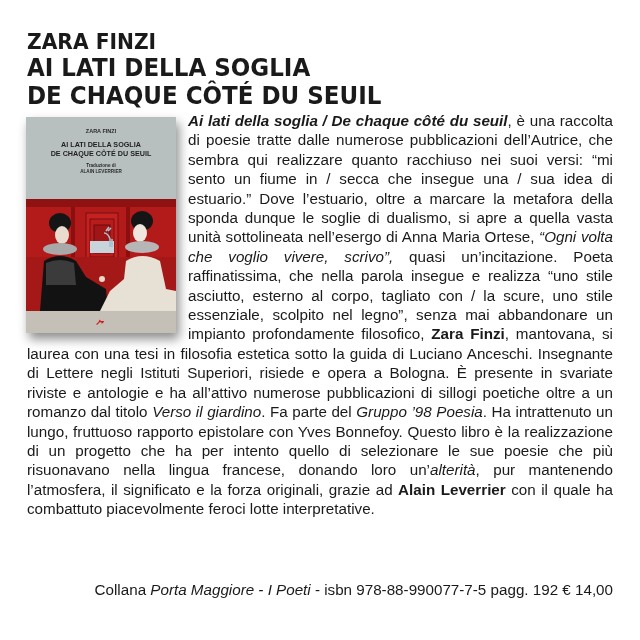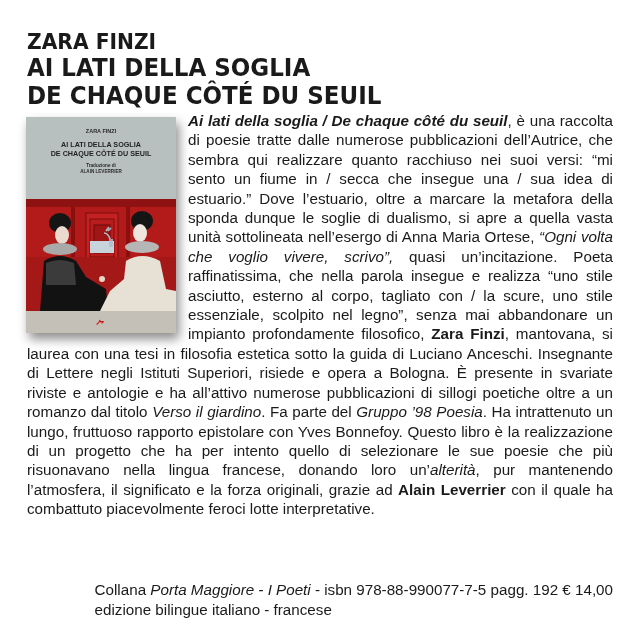--- a/index.html
+++ b/index.html
@@ -15,21 +15,21 @@
   .book .b-title { font-size:7.2px; font-weight:bold; color:#1f1f1f; margin-top:6px; line-height:9px; }
   .book .b-trans { font-size:4.6px; font-weight:bold; color:#2a2a2a; margin-top:5px; line-height:6px; }
   .book .art { position:absolute; left:0; top:82px; width:150px; height:112px; background:#b31b1b; }
   .book .bottom { position:absolute; left:0; top:194px; width:150px; height:22px; background:#c4c0b7; }
   .book .logo { position:absolute; left:70px; top:201px; font-size:10px; color:#d01a1a; font-weight:bold; }
   .text { position:absolute; left:27px; top:111px; width:586px; font-family:"Liberation Sans", sans-serif;
           font-size:15.2px; line-height:19.4px; color:#1a1a1a; text-align:justify; }
   .float-spacer { float:left; width:161px; height:223px; }
   .text b { font-weight:bold; }
   .text i { }
-  .footer { position:absolute; right:27px; top:580px; text-align:left; font-size:15.2px; line-height:20px; color:#1a1a1a; }
+  .footer { position:absolute; right:27px; top:580px; text-align:right; font-size:15.2px; line-height:20px; color:#1a1a1a; }
 </style>
 </head>
 <body>
 
 <div class="header">
   <div class="author-h">ZARA FINZI</div>
   <div class="title-h">AI LATI DELLA SOGLIA</div>
   <div class="title-h">DE CHAQUE CÔTÉ DU SEUIL</div>
 </div>
 
@@ -73,14 +73,13 @@
   <div class="logo">⺈</div>
 </div>
 
 <div class="text">
   <div class="float-spacer"></div>
   <b><i>Ai lati della soglia / De chaque côté du seuil</i></b><span>, è una raccolta di poesie tratte dalle numerose pubblicazioni dell’Autrice, che sembra qui realizzare quanto racchiuso nei suoi versi: “mi sento un fiume in / secca che insegue una / sua idea di estuario.” Dove l’estuario, oltre a marcare la metafora della sponda dunque le soglie di dualismo, si apre a quella vasta unità sottolineata nell’esergo di Anna Maria Ortese, </span><i>“Ogni volta che voglio vivere, scrivo”,</i><span> quasi un’incitazione. Poeta raffinatissima, che nella parola insegue e realizza “uno stile asciutto, esterno al corpo, tagliato con / la scure, uno stile essenziale, scolpito nel legno”, senza mai abbandonare un impianto profondamente filosofico, </span><b>Zara Finzi</b><span>, mantovana, si laurea con una tesi in filosofia estetica sotto la guida di Luciano Anceschi. Insegnante di Lettere negli Istituti Superiori, risiede e opera a Bologna. È presente in svariate riviste e antologie e ha all’attivo numerose pubblicazioni di sillogi poetiche oltre a un romanzo dal titolo </span><i>Verso il giardino</i><span>. Fa parte del </span><i>Gruppo ’98 Poesia</i><span>. Ha intrattenuto un lungo, fruttuoso rapporto epistolare con Yves Bonnefoy. Questo libro è la realizzazione di un progetto che ha per intento quello di selezionare le sue poesie che più risuonavano nella lingua francese, donando loro un’</span><i>alterità</i><span>, pur mantenendo l’atmosfera, il significato e la forza originali, grazie ad </span><b>Alain Leverrier</b><span> con il quale ha combattuto piacevolmente feroci lotte interpretative.</span>
 </div>
 
 <div class="footer">
   <div><span>Collana </span><i>Porta Maggiore - I Poeti</i><span> - isbn 978-88-990077-7-5 pagg. 192 € 14,00</span></div>
-  <div>edizione bilingue italiano - francese</div>
 </div>
 
 </body></html>

